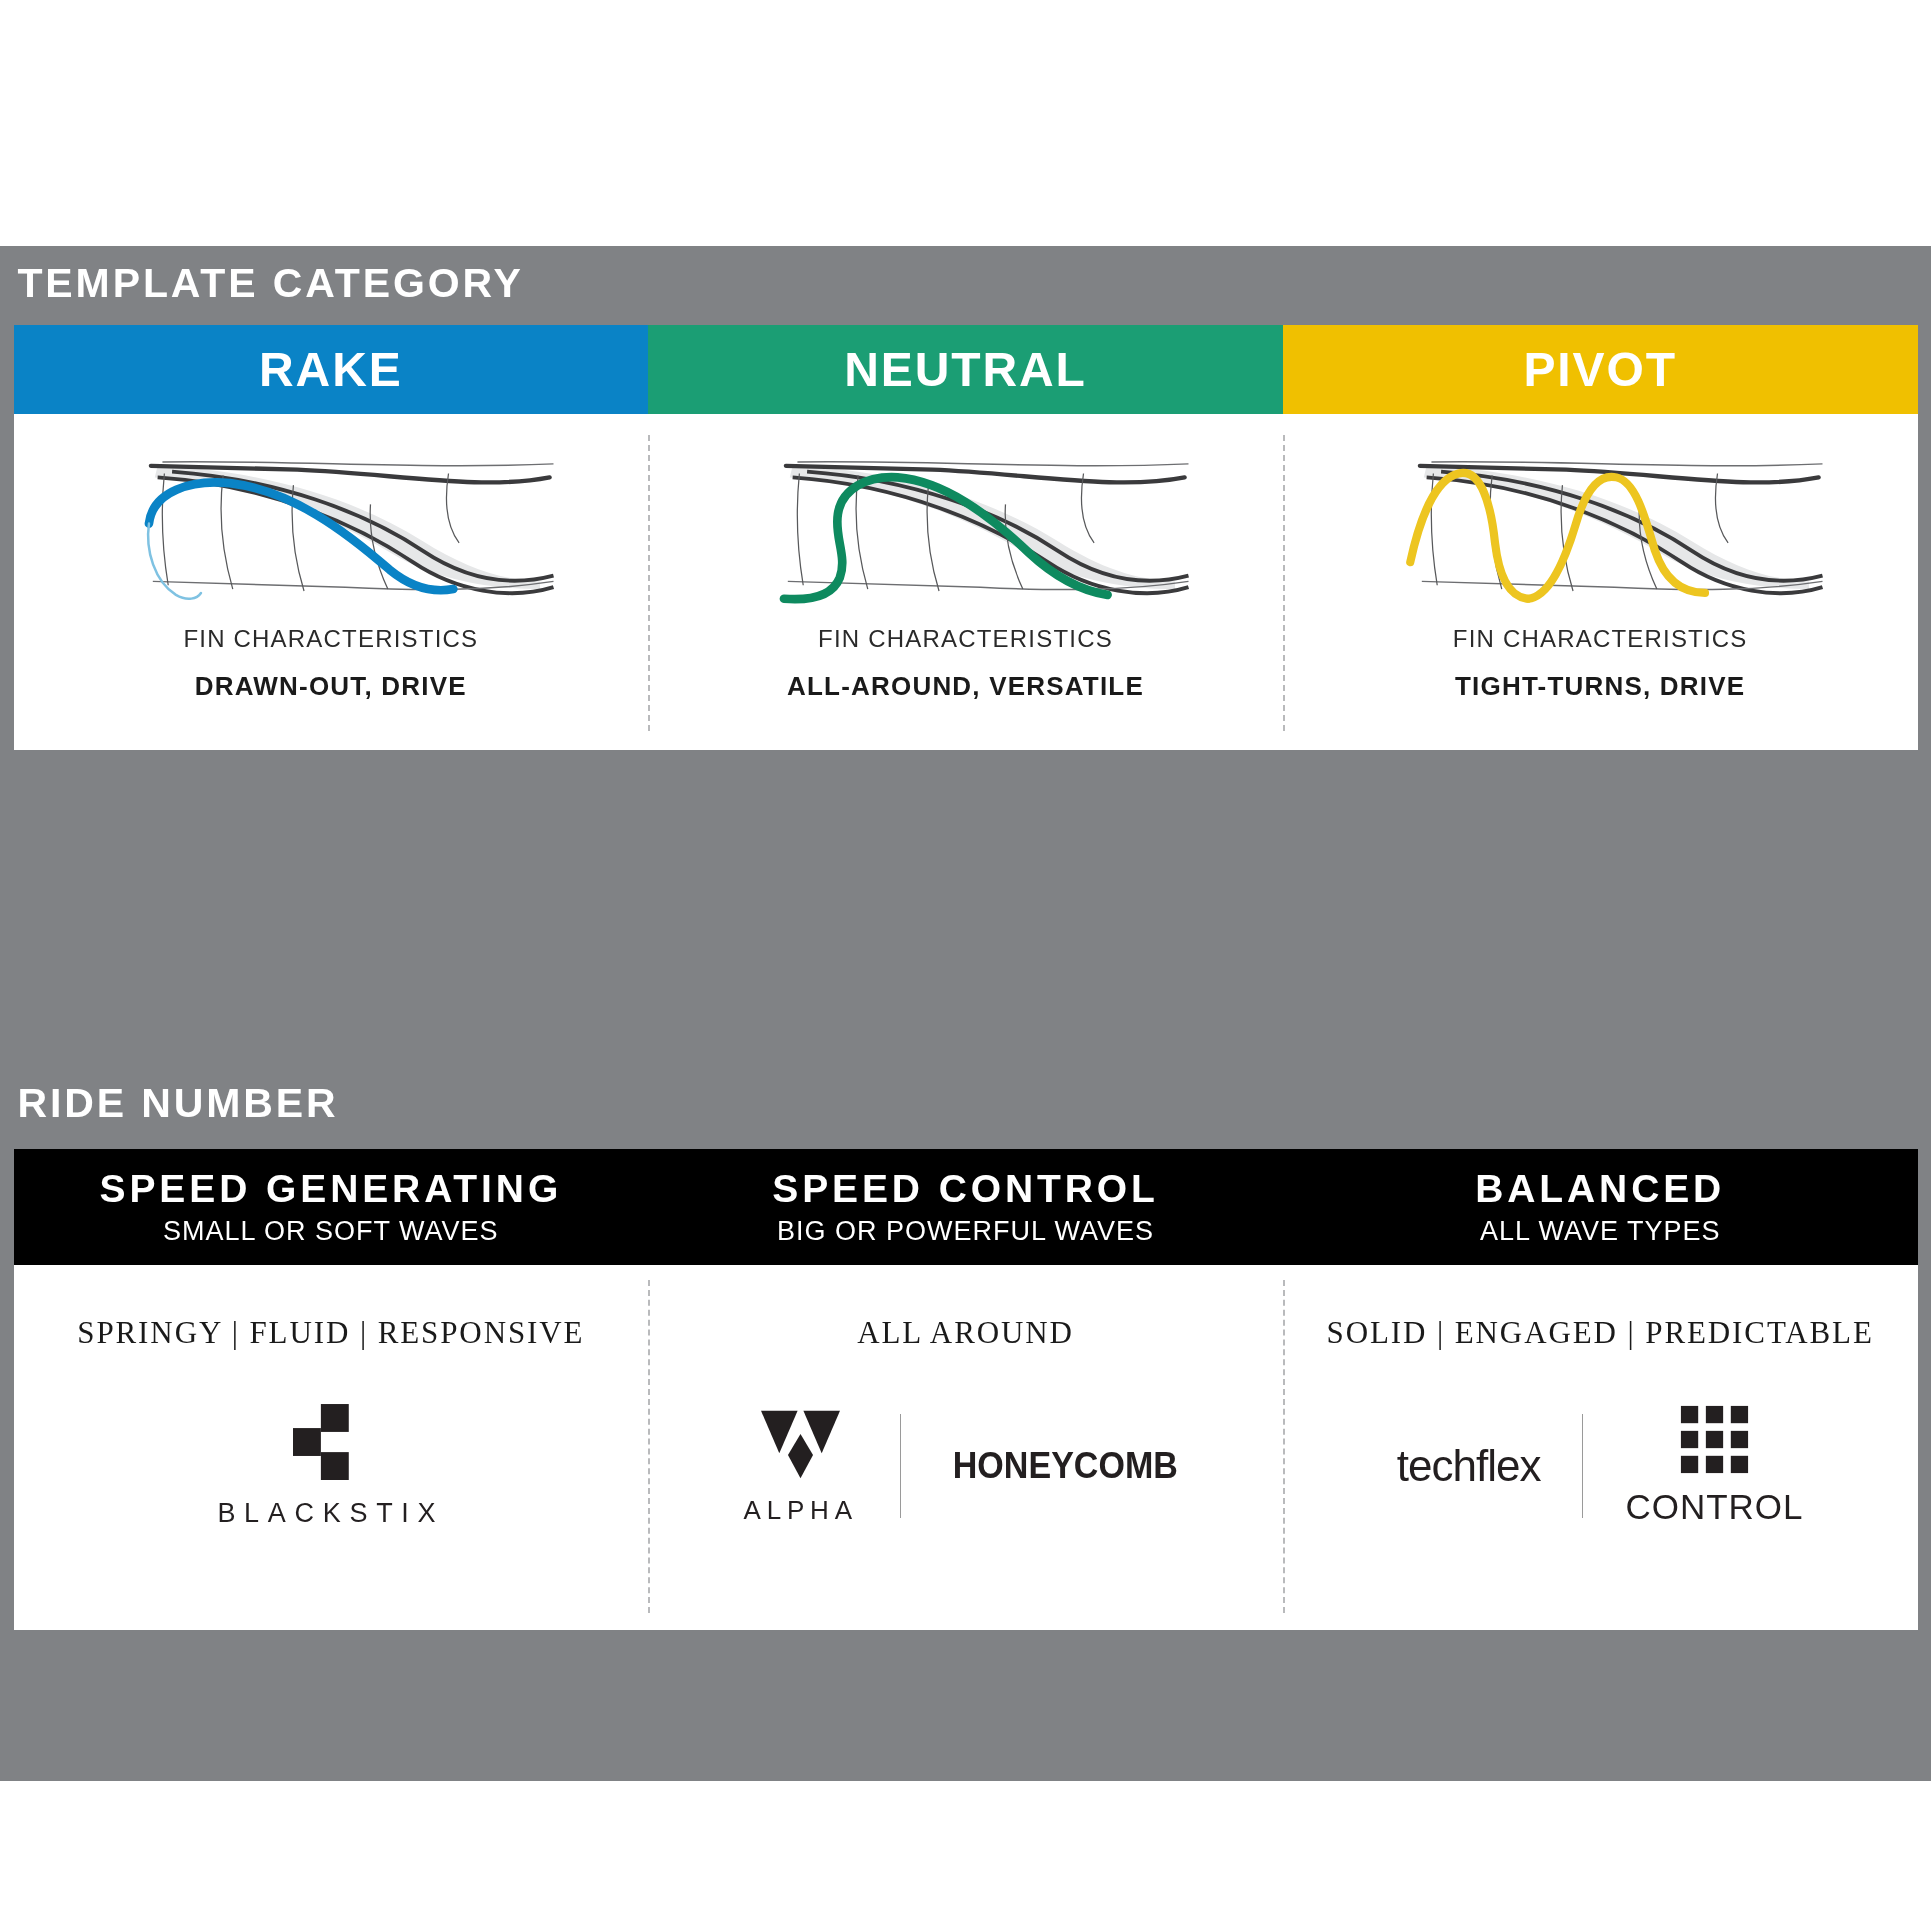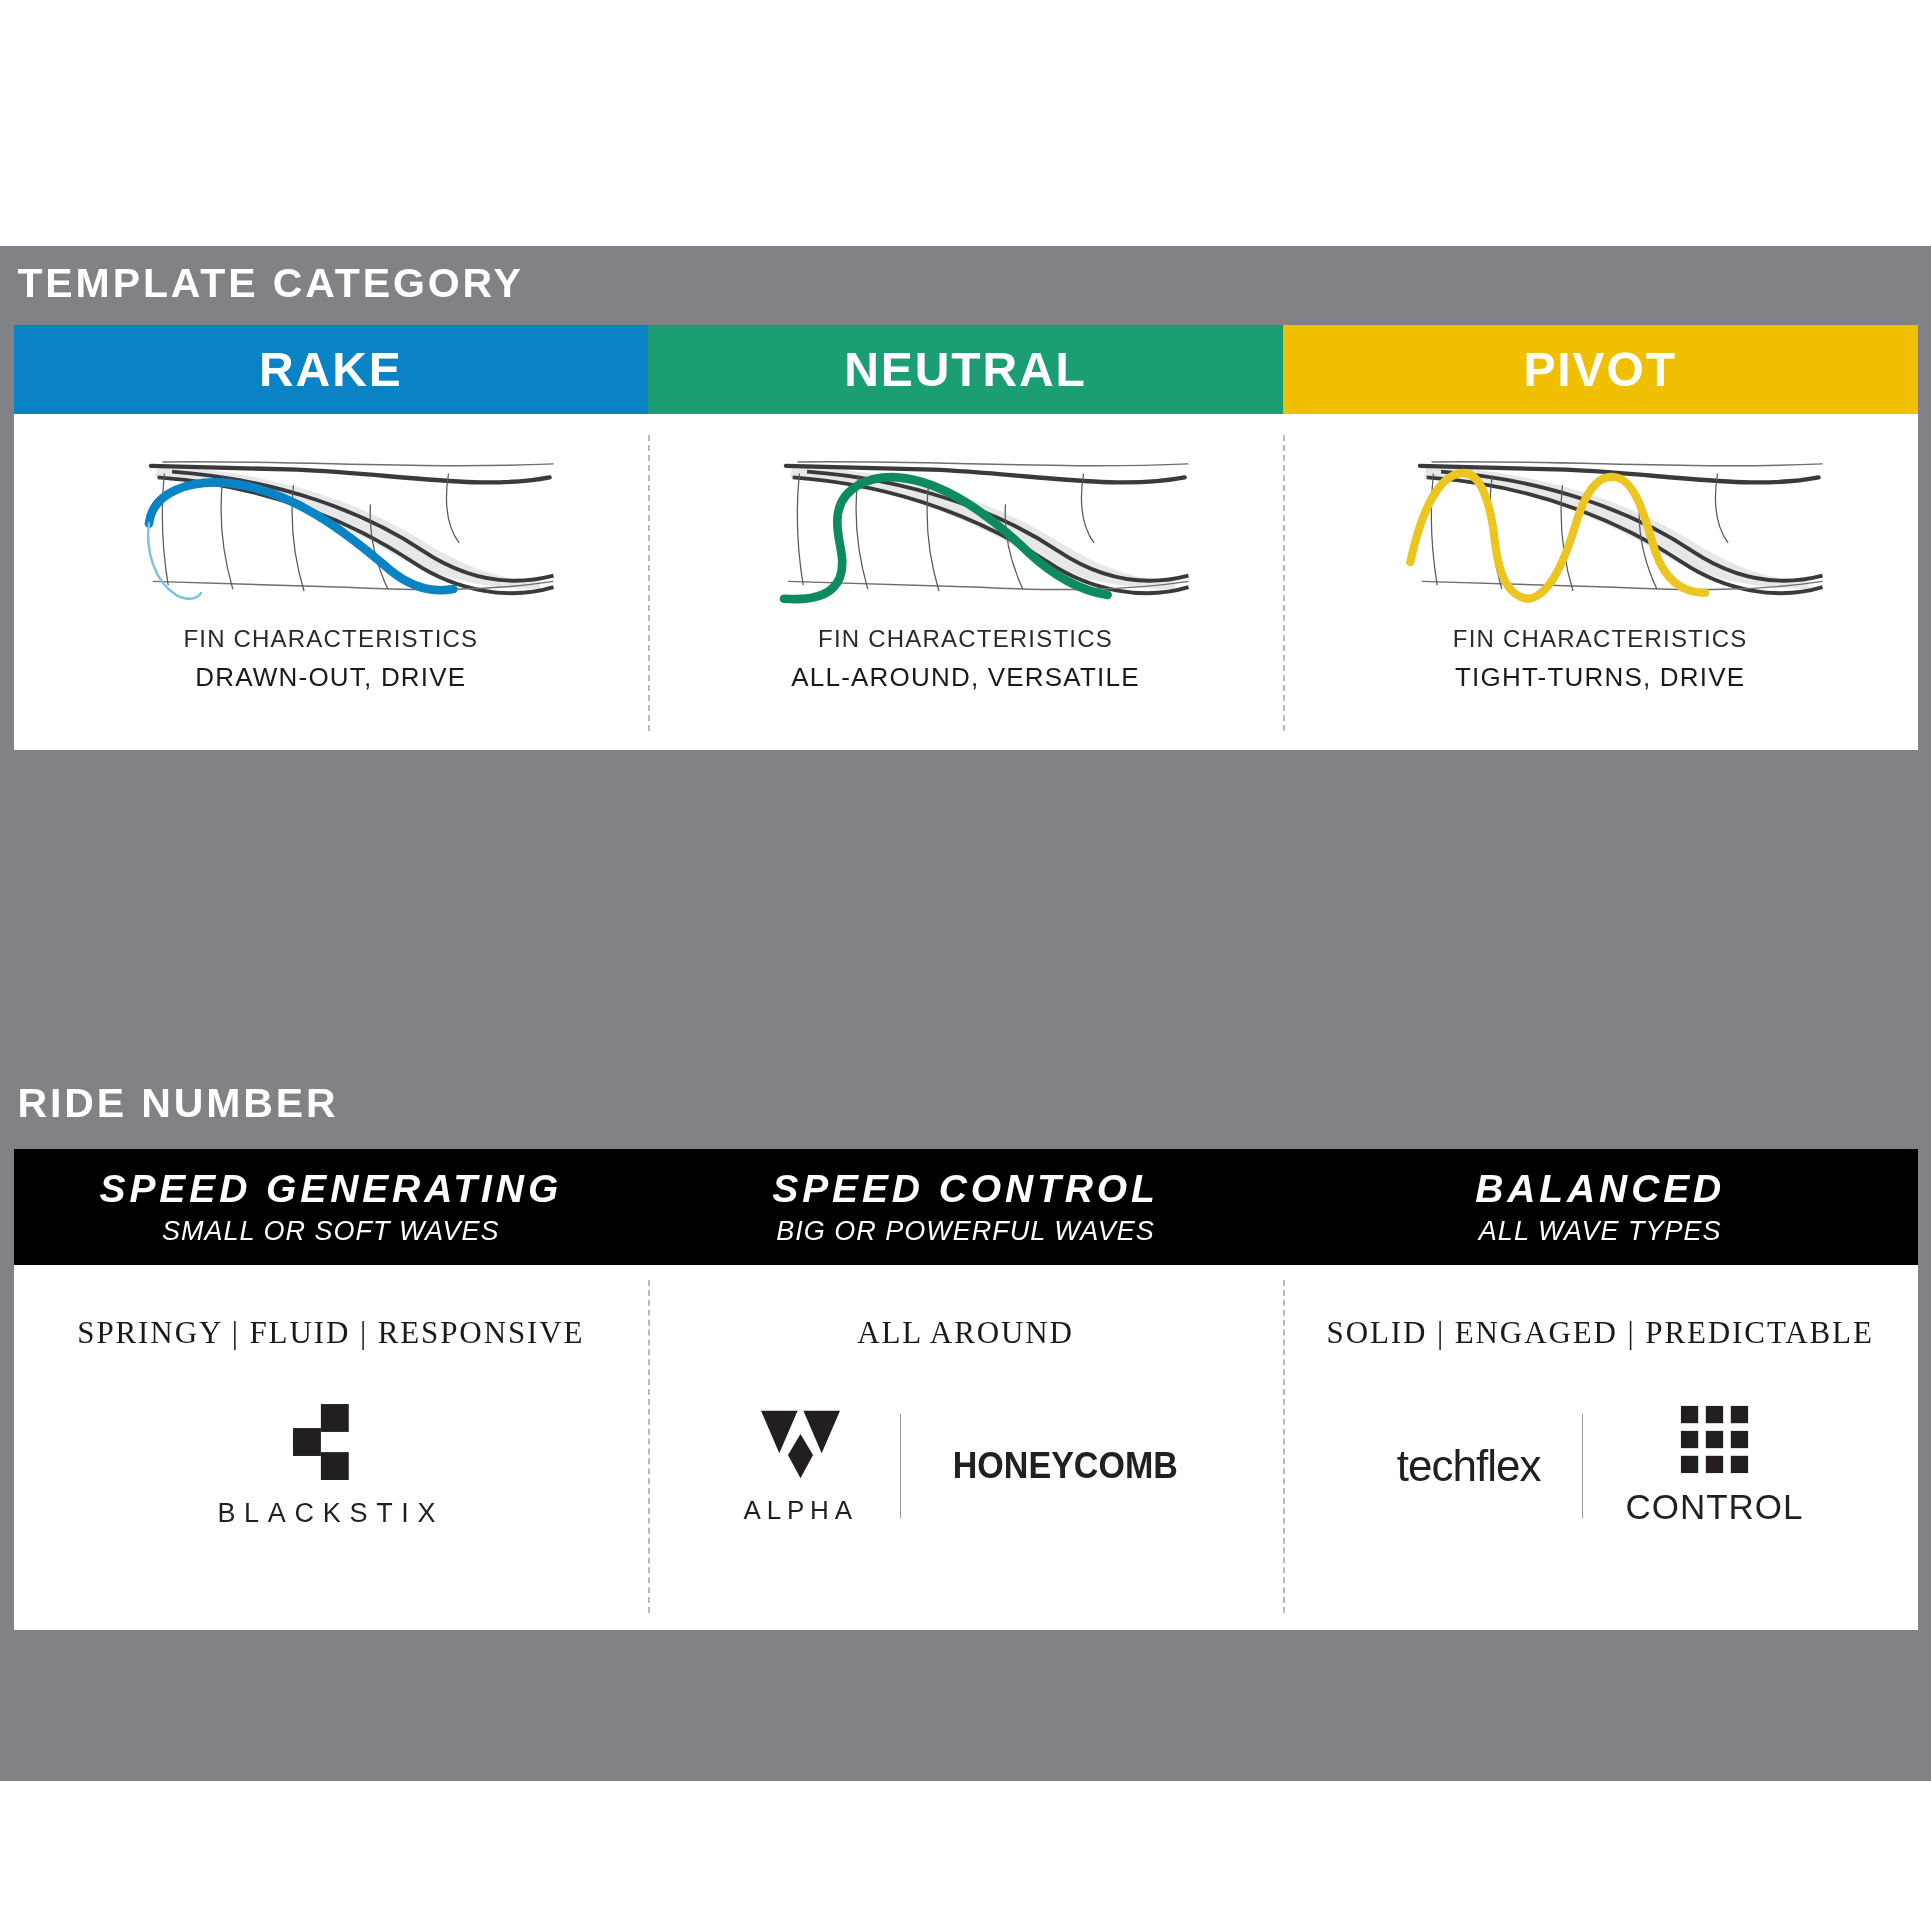--- a/index.html
+++ b/index.html
@@ -113,41 +113,40 @@
     font-size: 24px;
     letter-spacing: 1.2px;
     color: #2a2a2a;
     font-weight: 400;
   }
   .fin-caption .val {
     display: block;
     font-size: 26px;
     letter-spacing: 1.2px;
     color: #1a1a1a;
-    font-weight: normal;
-    margin-top: 7px;
+    font-weight: bold;
+    margin-top: 16px;
   }
 
   
   #ride-panel {
     position: absolute;
     left: 13.5px;
     top: 1149px;
     width: 1904px;
     height: 481px;
     background: #ffffff;
   }
   #ride-blackbar {
     position: absolute;
     left: 0; top: 0;
     width: 100%;
     height: 116px;
     background: #000000;
     display: flex;
-    font-style: italic;
   }
   .ride-tab {
     flex: 1 1 0;
     display: flex;
     flex-direction: column;
     align-items: center;
     justify-content: center;
     color: #ffffff;
     line-height: 1.18;
   }

